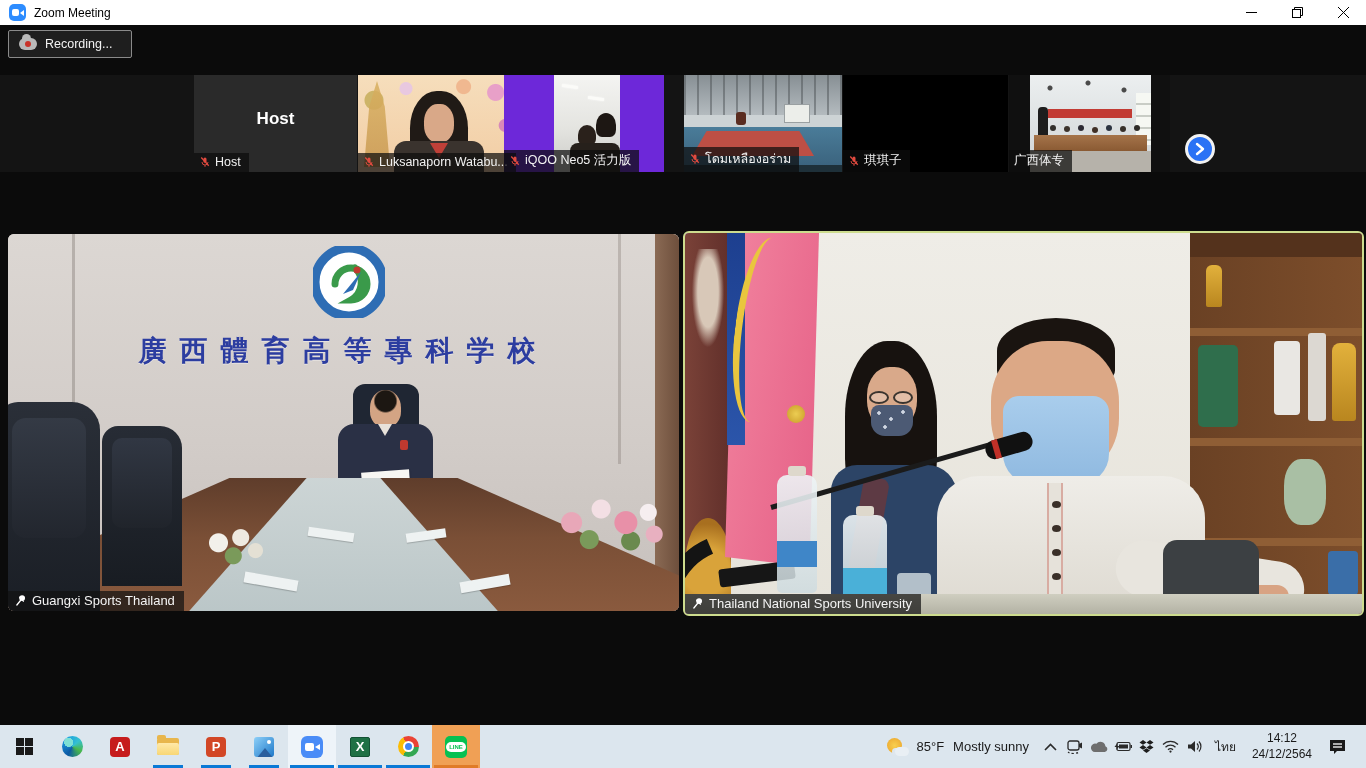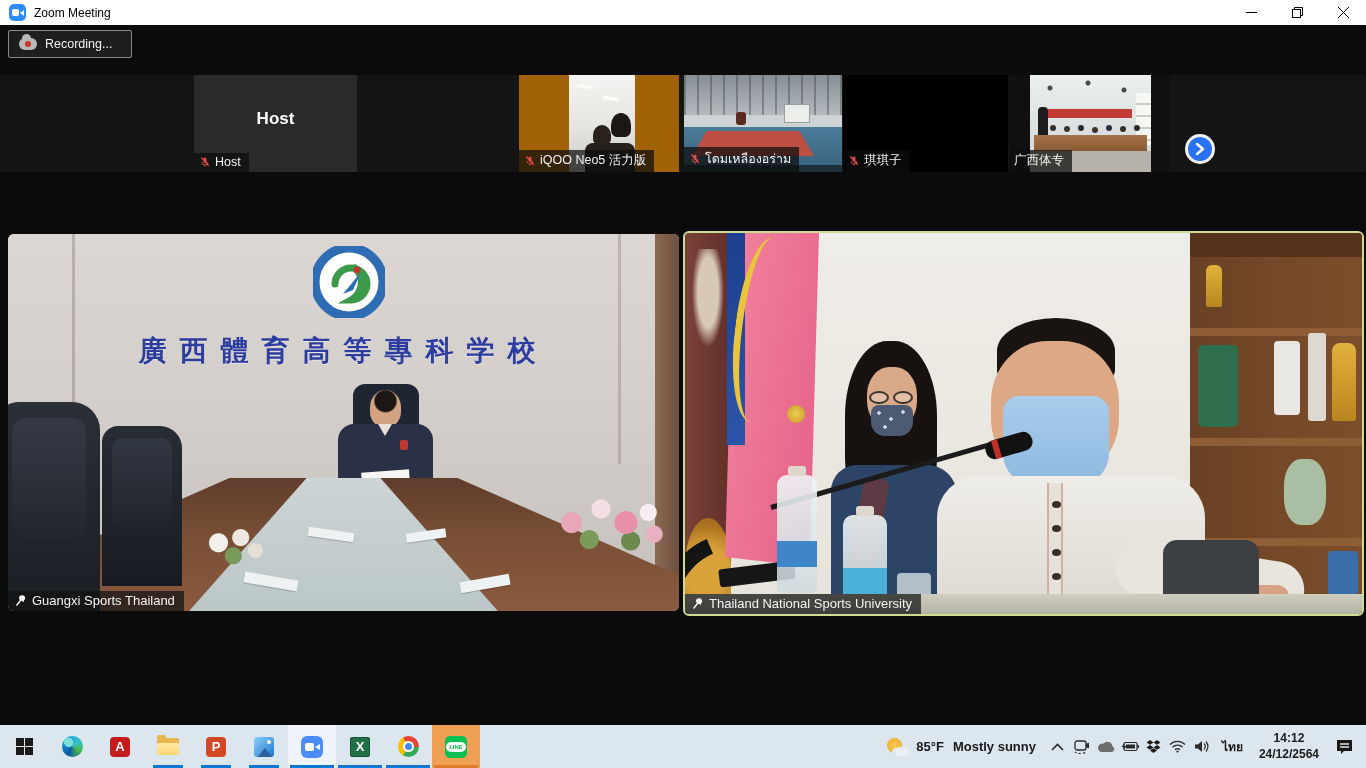--- a/index.html
+++ b/index.html
@@ -317,21 +317,21 @@
     background:conic-gradient(from -30deg, #ea4335 0 120deg, #34a853 0 240deg, #fbbc05 0 360deg); }
   .chrome-ic::before { content:''; position:absolute; left:5px; top:5px; width:11px;
     height:11px; border-radius:50%; background:#fff; }
   .chrome-ic::after { content:''; position:absolute; left:7px; top:7px; width:7px;
     height:7px; border-radius:50%; background:#4285f4; }
   .line-ic { width:22px; height:22px; border-radius:5px; background:#06c152;
     display:flex; align-items:center; justify-content:center; }
   .line-ic .bubble { background:#fff; border-radius:7px; padding:2px 3px; color:#06c152;
     font-size:6px; font-weight:700; line-height:1; }
 
-  .tray { margin-left:auto; display:flex; align-items:center; padding-right:5px;font-weight:bold; }
+  .tray { margin-left:auto; display:flex; align-items:center; padding-right:12px; }
   .tray-weather { display:flex; align-items:center; gap:7px; padding:0 10px; cursor:pointer; }
   .sun-cloud { width:22px; height:18px; position:relative; }
   .sun-cloud::before { content:''; position:absolute; left:0; top:0; width:15px;
     height:15px; border-radius:50%; background:radial-gradient(circle,#f8cf4e,#eba32c); }
   .sun-cloud::after { content:''; position:absolute; right:0; bottom:0; width:14px;
     height:9px; border-radius:7px; background:#e9eff4; box-shadow:-4px 0 0 -1px #dfe7ee; }
   .tray-temp, .tray-cond { font-size:13px; color:#1a1a1a; }
   .tray-cond { margin-left:2px; }
   .tray-item { width:24px; height:43px; display:flex; align-items:center;
     justify-content:center; cursor:pointer; }
@@ -384,22 +384,40 @@
         <svg width="12" height="12" viewBox="0 0 16 16">
             <rect x="6" y="2" width="4" height="7" rx="2" fill="#e24b40"></rect>
             <path d="M4 8a4 4 0 0 0 8 0" fill="none" stroke="#e24b40" stroke-width="1.2"></path>
             <line x1="8" y1="12" x2="8" y2="14.5" stroke="#e24b40" stroke-width="1.2"></line>
             <line x1="3" y1="2" x2="13" y2="13" stroke="#e24b40" stroke-width="1.6"></line>
           </svg>
         <span>Host</span>
       </div>
     </div>
 
-
-    <div class="tile" style="left:519px; width:160px; background:#a16207;">
+    <div class="tile" style="left:358px; width:160px;">
+      <div class="s-thai">
+        <div class="temple"></div>
+          <div class="hair"></div>
+          <div class="face"></div>
+        <div class="body"></div>
+          <div class="vshirt"></div>
+      </div>
+      <div class="tile-label">
+        <svg width="12" height="12" viewBox="0 0 16 16">
+            <rect x="6" y="2" width="4" height="7" rx="2" fill="#e24b40"></rect>
+            <path d="M4 8a4 4 0 0 0 8 0" fill="none" stroke="#e24b40" stroke-width="1.2"></path>
+            <line x1="8" y1="12" x2="8" y2="14.5" stroke="#e24b40" stroke-width="1.2"></line>
+            <line x1="3" y1="2" x2="13" y2="13" stroke="#e24b40" stroke-width="1.6"></line>
+          </svg>
+        <span>Luksanaporn Watabu...</span>
+      </div>
+    </div>
+
+    <div class="tile" style="left:504px; width:160px; background:#6d28d9;">
       <div class="s-iqoo">
         <div class="lamp1"></div>
           <div class="lamp2"></div>
         <div class="h1"></div>
           <div class="h2"></div>
           <div class="b1"></div>
       </div>
       <div class="tile-label">
         <svg width="12" height="12" viewBox="0 0 16 16">
             <rect x="6" y="2" width="4" height="7" rx="2" fill="#e24b40"></rect>

